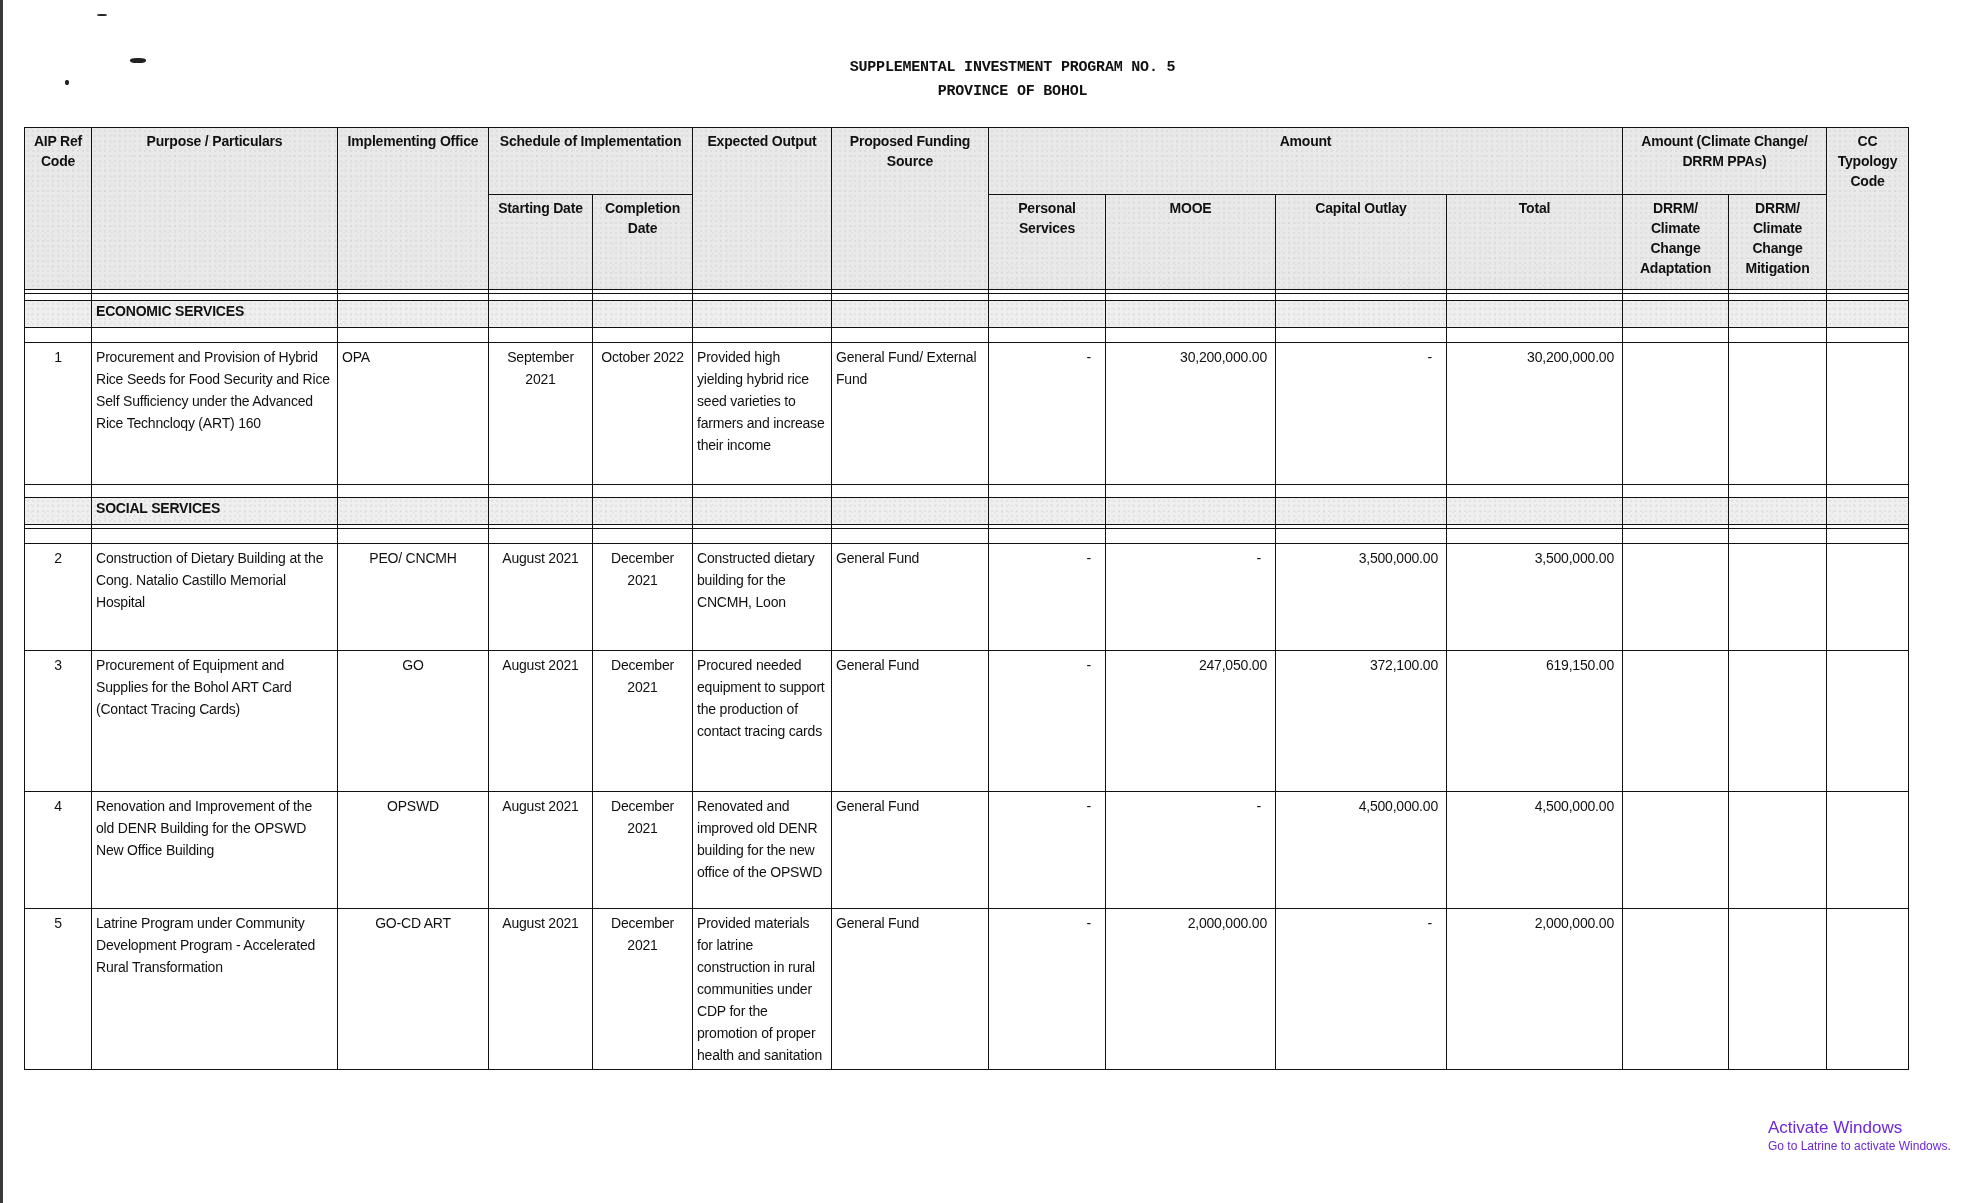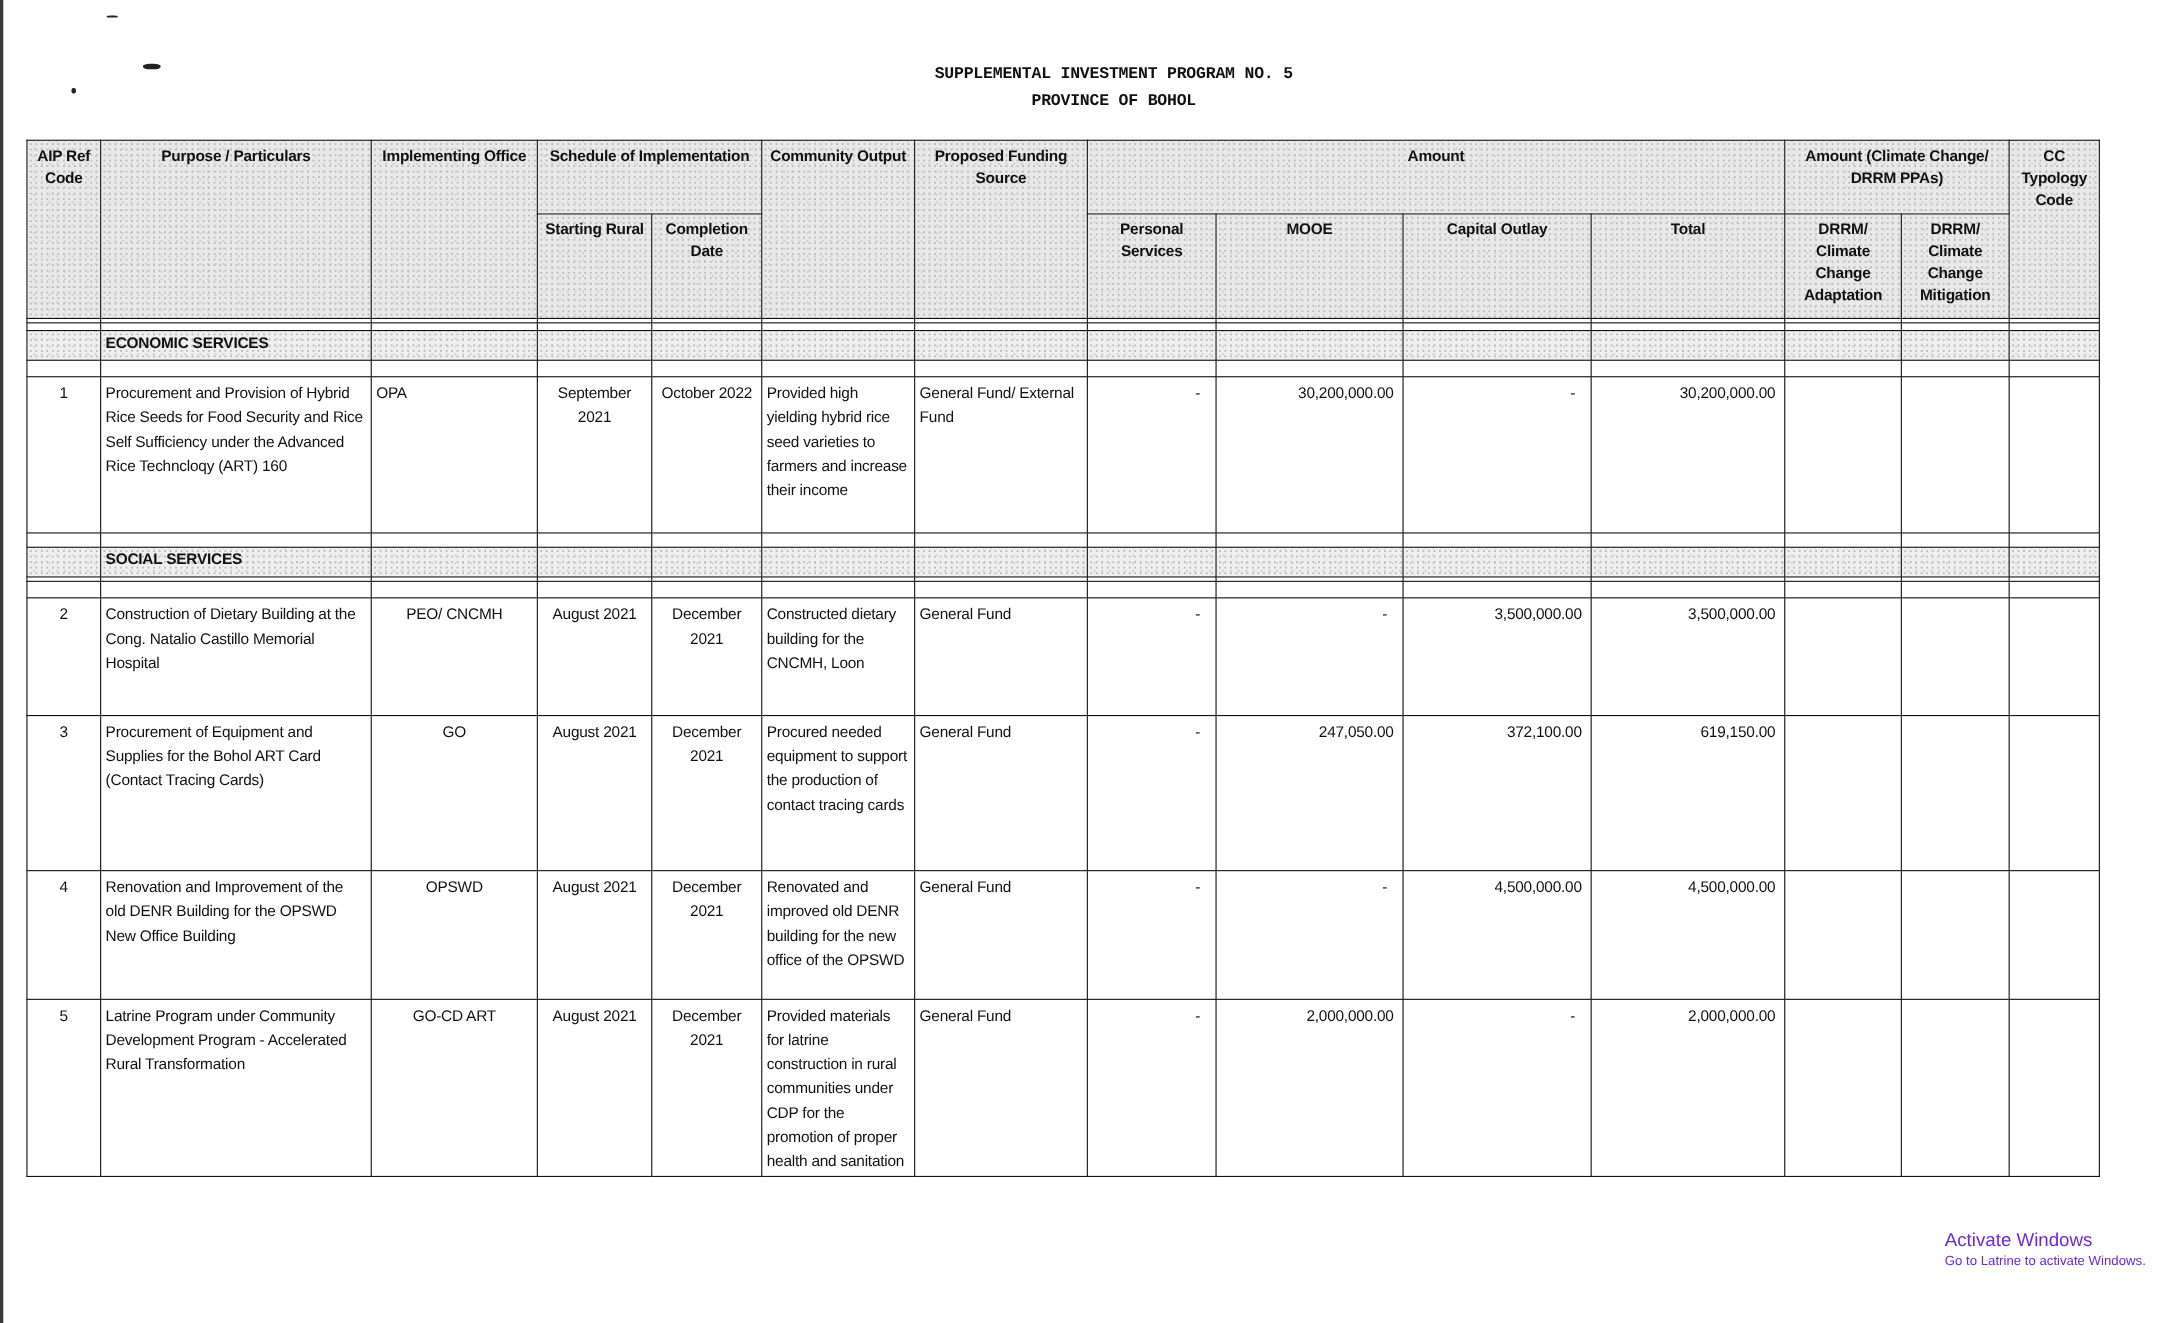--- a/index.html
+++ b/index.html
@@ -94,28 +94,28 @@
     <col style="width:106px">
     <col style="width:98px">
     <col style="width:82px">
   </colgroup>
   <tbody>
       <tr class="h1">
     <th rowspan="2">AIP Ref Code</th>
     <th rowspan="2">Purpose / Particulars</th>
     <th rowspan="2">Implementing Office</th>
     <th colspan="2">Schedule of Implementation</th>
-    <th rowspan="2">Community Output</th>
+    <th rowspan="2">Expected Output</th>
     <th rowspan="2">Proposed Funding Source</th>
     <th colspan="4">Amount</th>
     <th colspan="2">Amount (Climate Change/ DRRM PPAs)</th>
     <th rowspan="2">CC Typology Code</th>
   </tr>
   <tr class="h2">
-    <th>Starting Rural</th>
+    <th>Starting Date</th>
     <th>Completion Date</th>
     <th>Personal Services</th>
     <th>MOOE</th>
     <th>Capital Outlay</th>
     <th>Total</th>
     <th>DRRM/ Climate Change Adaptation</th>
     <th>DRRM/ Climate Change Mitigation</th>
   </tr>
 
   <tr class="gap1">

